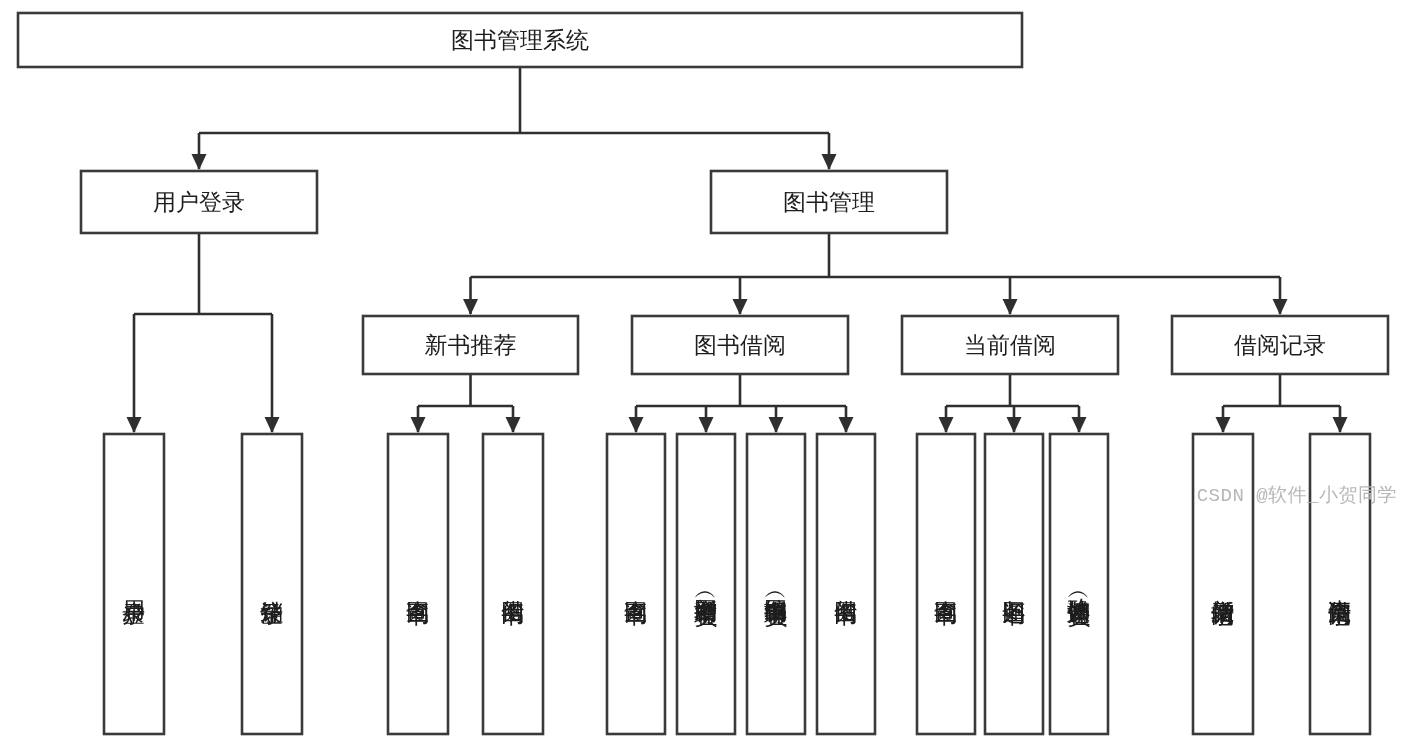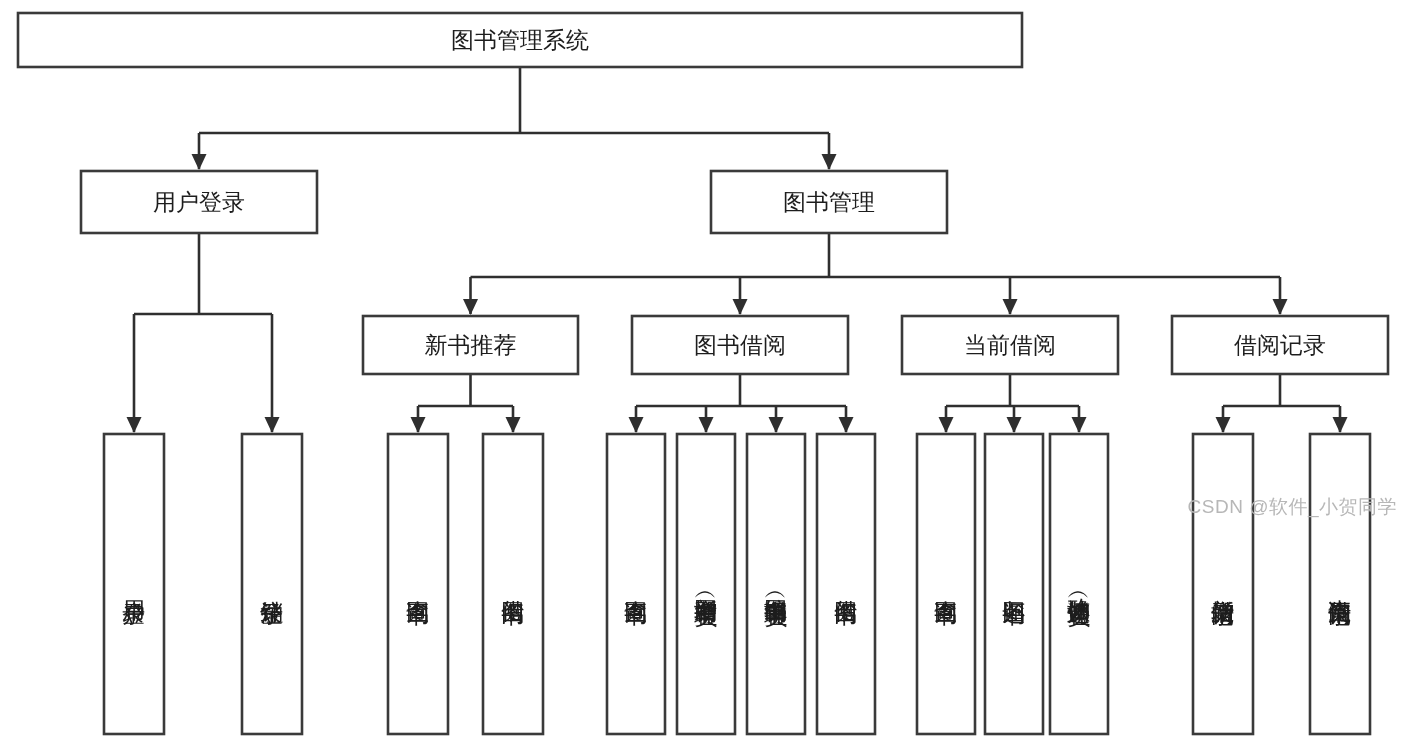--- a/index.html
+++ b/index.html
@@ -60,22 +60,22 @@
     font-size: 23px;
     line-height: 1.16;
     color: #1d1d1d;
     letter-spacing: 1px;
     white-space: nowrap;
     pointer-events: none;
   }
   .watermark {
     position: absolute;
     right: 8px;
-    bottom: 4px;
-    font-family: Liberation Sans, sans-serif;
+    bottom: 16px;
+    font-family: Liberation Mono, monospace;
     font-size: 19px;
     color: #b7b7b7;
     letter-spacing: 0.5px;
     white-space: nowrap;
     margin-left: 44px;
   }
 </style>
 </head>
 <body>
 

